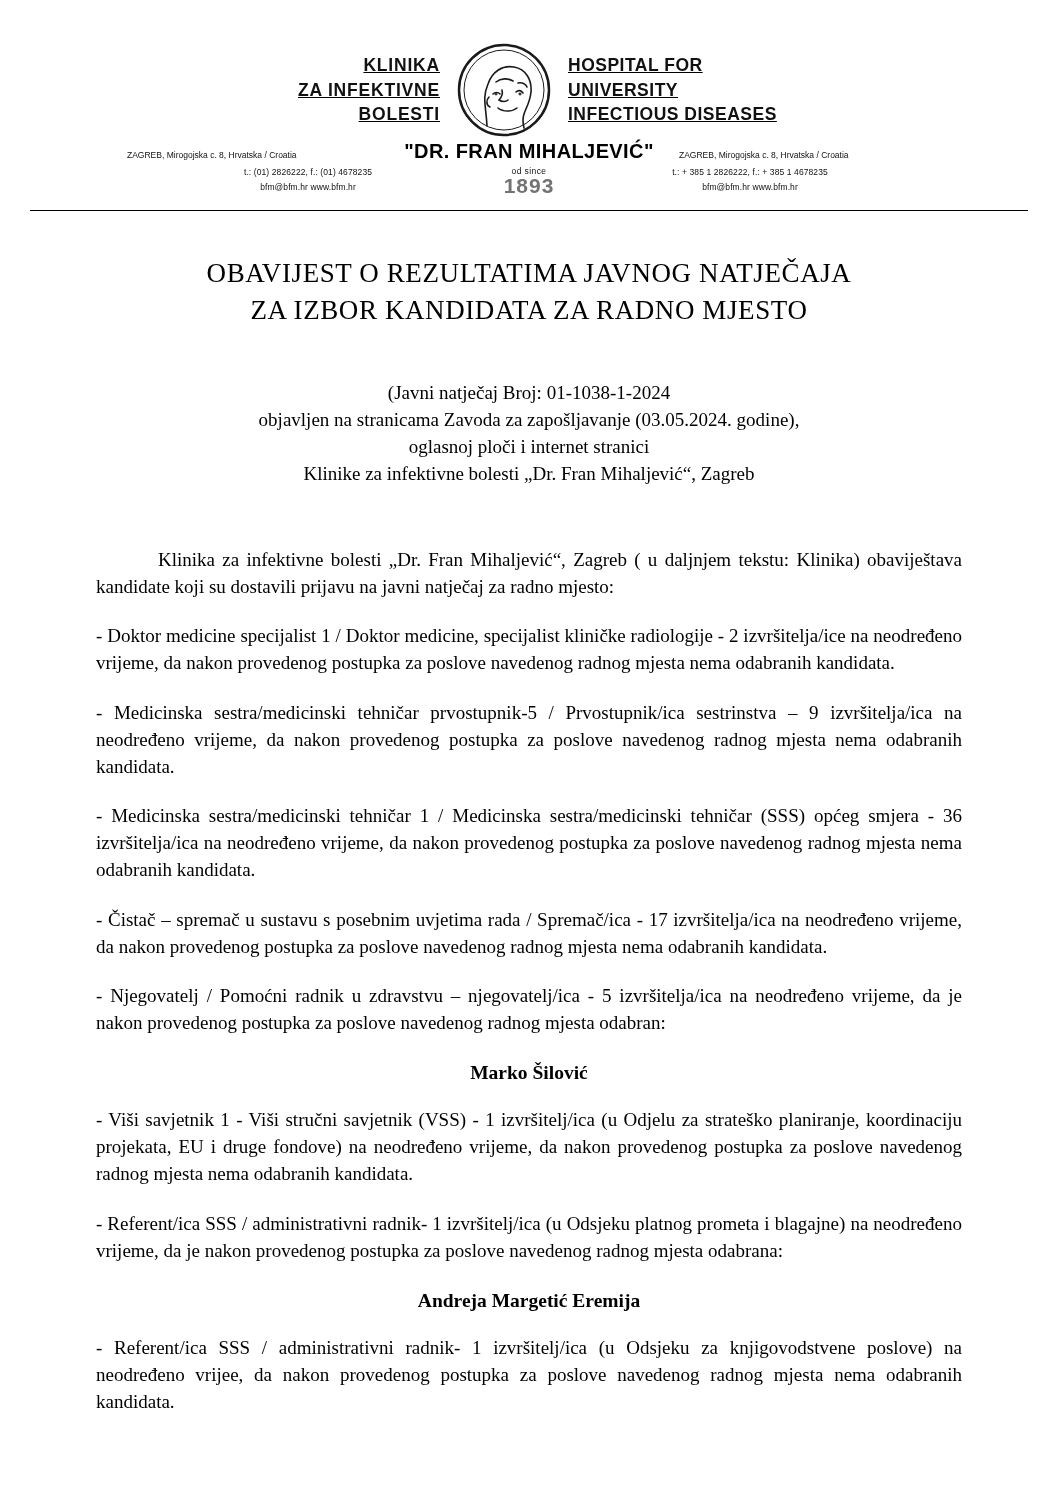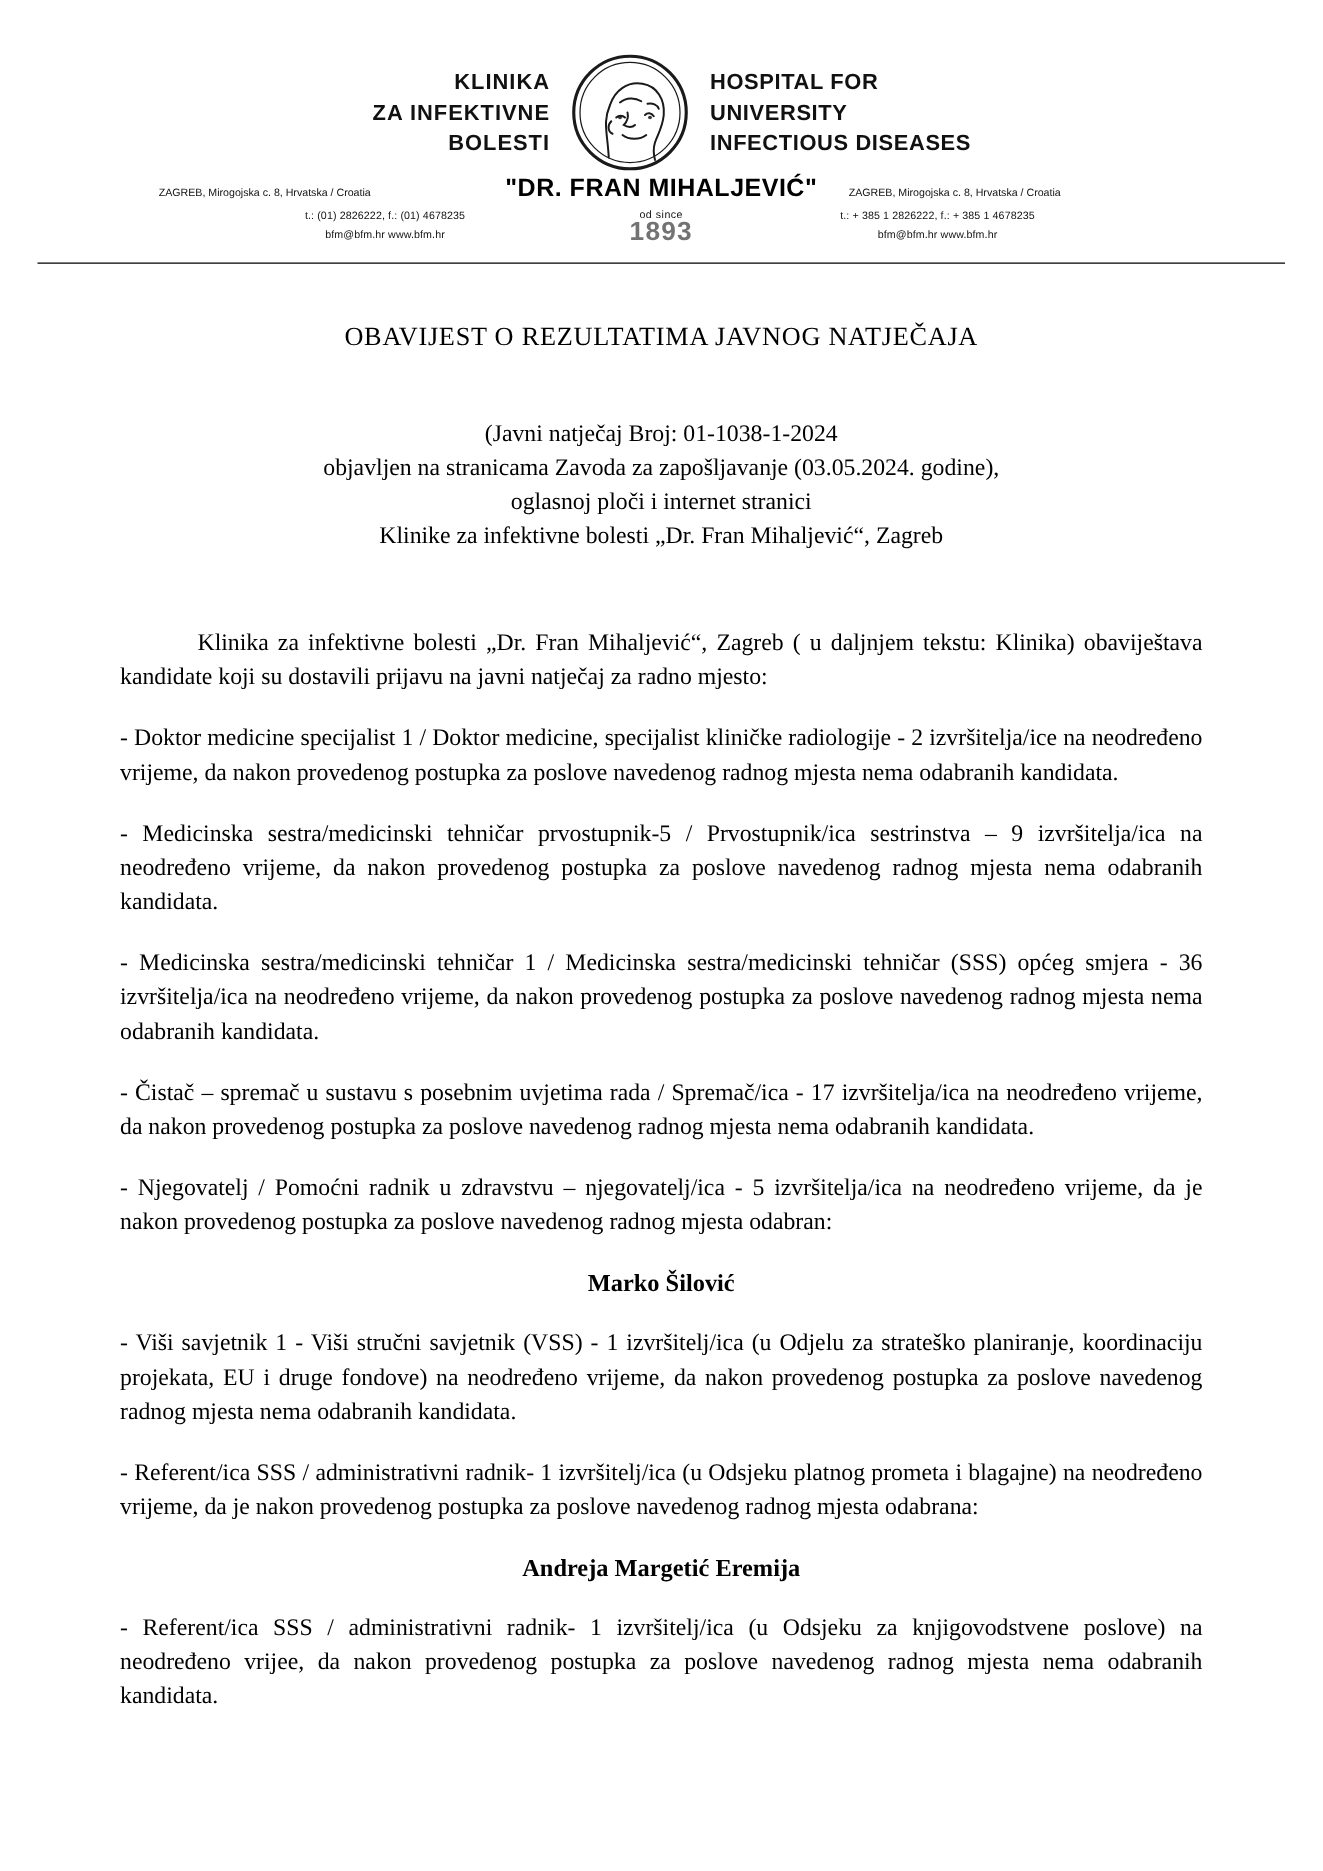--- a/index.html
+++ b/index.html
@@ -23,20 +23,21 @@
 
   
   .letterhead {
     padding: 42px 0 0 0;
   }
   .lh-row {
     display: flex;
     align-items: center;
     justify-content: center;
     gap: 0px;
+    text-decoration: underline;
   }
   .lh-left {
     text-align: right;
     font-family: "Liberation Sans", sans-serif;
     font-weight: bold;
     letter-spacing: 0.8px;
     line-height: 1.42;
     font-size: 17.5px;
     color: #111;
     padding-right: 16px;
@@ -129,21 +130,21 @@
     border-top: 1.6px solid #000;
     margin: 14px 30px 0 30px;
   }
 
   
   .content {
     padding: 0 96px 40px 96px;
   }
   .title {
     text-align: center;
-    font-size: 21px;
+    font-size: 27px;
     letter-spacing: 0.6px;
     line-height: 1.35;
     margin-top: 44px;
   }
   .subblock {
     text-align: center;
     font-size: 19px;
     line-height: 1.42;
     margin-top: 52px;
   }
@@ -229,20 +230,21 @@
       </div>
     </div>
 
     <hr class="rule">
   </div>
 
   <div class="content">
 
     <div class="title">
       <div>OBAVIJEST O REZULTATIMA JAVNOG NATJEČAJA</div>
+      <div>ZA IZBOR KANDIDATA ZA RADNO MJESTO</div>
     </div>
 
     <div class="subblock">
       <div>(Javni natječaj Broj: 01-1038-1-2024</div>
       <div>objavljen na stranicama Zavoda za zapošljavanje (03.05.2024. godine),</div>
       <div>oglasnoj ploči i internet stranici</div>
       <div>Klinike za infektivne bolesti „Dr. Fran Mihaljević“, Zagreb</div>
     </div>
 
     <p class="para first">Klinika za infektivne bolesti „Dr. Fran Mihaljević“, Zagreb ( u daljnjem tekstu: Klinika) obaviještava kandidate koji su dostavili prijavu na javni natječaj za radno mjesto:</p>

